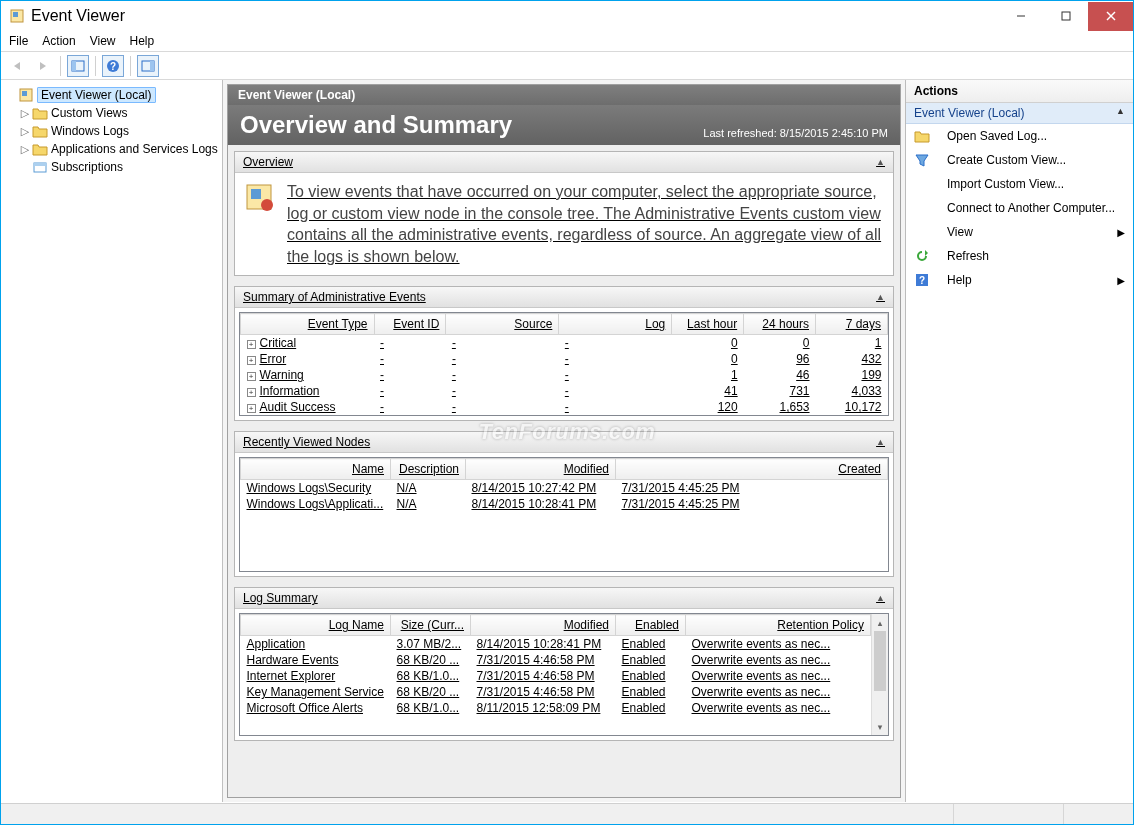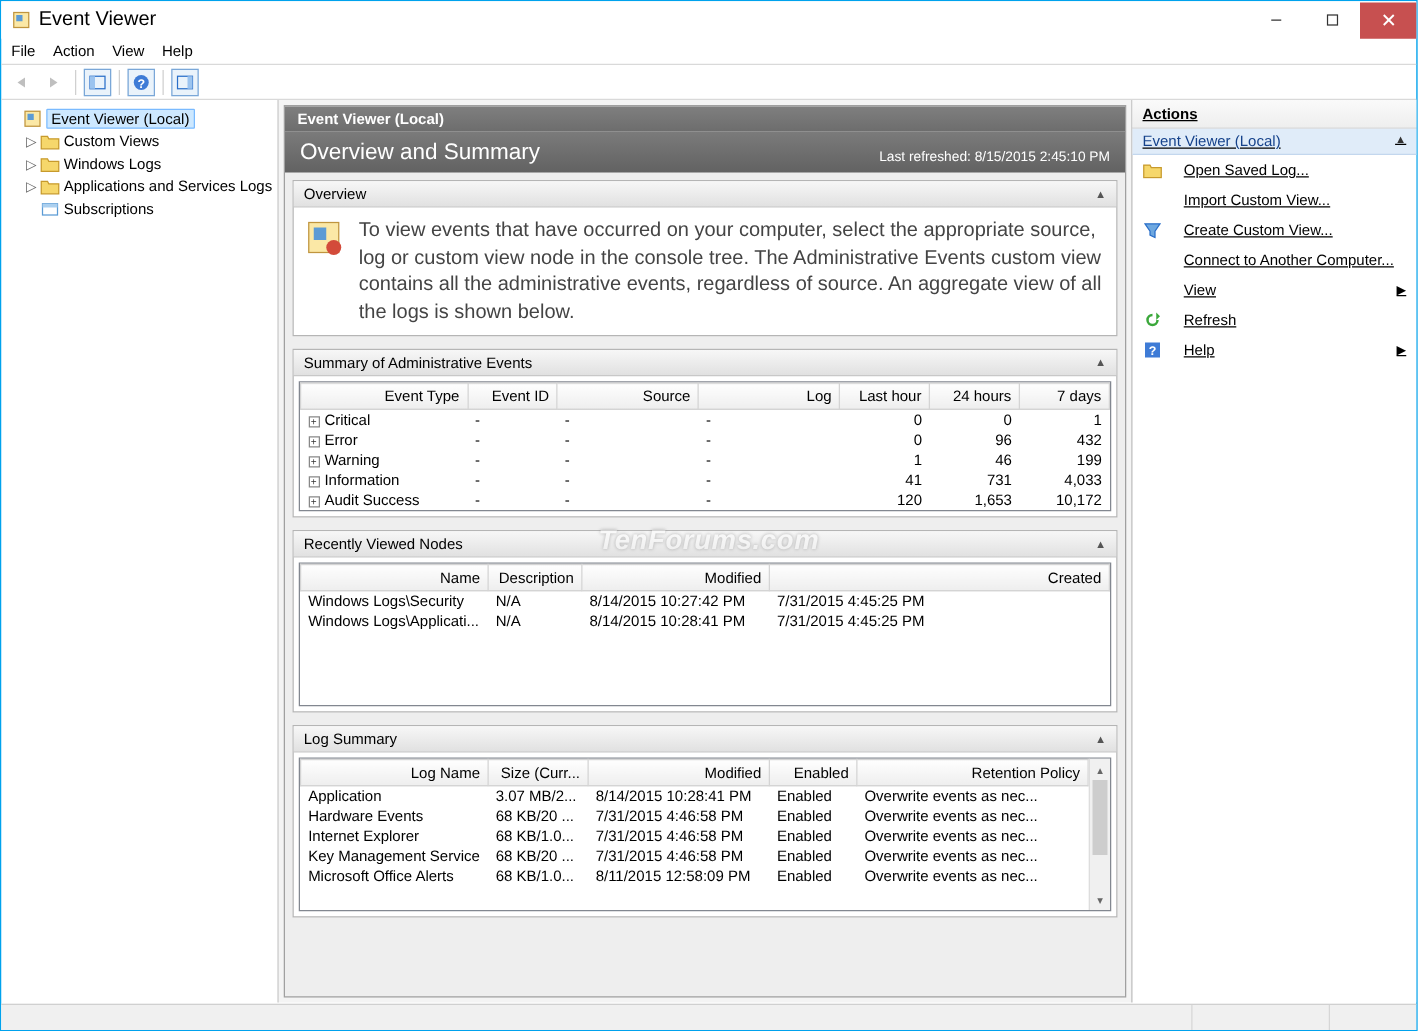--- a/index.html
+++ b/index.html
@@ -34,26 +34,26 @@
   .tree .node .exp { width: 12px; text-align: center; color: #666; font-size: 11px; }
   .tree .node .ic { width: 16px; height: 16px; margin: 0 3px 0 1px; display: flex; align-items: center; justify-content: center; }
   .tree .node.sel .lbl { background: #cde8ff; border: 1px solid #7abaff; padding: 0 3px; border-radius: 1px; }
   .tree .node.child { padding-left: 14px; }
 
   
   .center { flex: 1; background: #f4f4f4; padding: 4px; overflow: hidden; display: flex; flex-direction: column; }
   .center-inner { border: 1px solid #a0a0a0; background: #eee; flex: 1; display: flex; flex-direction: column; overflow: hidden; }
   .hdr1 { background: linear-gradient(#7f7f7f,#6d6d6d); color: #fff; font-size: 12px; font-weight: bold; padding: 3px 10px; }
   .hdr2 { background: linear-gradient(#7b7b7b,#626262); color: #fff; display: flex; align-items: flex-end; padding: 6px 12px; }
-  .hdr2 .h2a { font-size: 18px; font-weight: normal; }
+  .hdr2 .h2a { font-size: 24px; font-weight: bold; }
   .hdr2 .h2b { flex: 1; text-align: right; font-size: 11px; }
 
   .scroll { flex: 1; overflow: hidden; padding: 6px; }
 
-  .panel { border: 1px solid #b5b5b5; background: #fff; margin-bottom: 10px; }
+  .panel { border: 1px solid #b5b5b5; background: #fff; margin-bottom: 10px; text-decoration: underline; }
   .panel-hdr { background: linear-gradient(#f7f7f7,#e1e1e1); border-bottom: 1px solid #c8c8c8; font-size: 12px; padding: 3px 8px; display: flex; align-items: center; }
   .panel-hdr .ph-title { flex: 1; }
   .panel-hdr .collapse-icon { font-size: 9px; color: #555; }
   .panel-body { padding: 8px; font-size: 16px; }
 
   .ov-row { display: flex; gap: 12px; align-items: flex-start; color: #444; }
 
   
   table { border-collapse: collapse; width: 100%; font-size: 12px; }
   th { text-align: right; font-weight: normal; background: linear-gradient(#fefefe,#eee); border: 1px solid #d4d4d4; padding: 3px 6px; }
@@ -62,21 +62,21 @@
   .boxwrap { border: 1px solid #828790; margin: 4px; padding: 0; }
   .plus { display:inline-block; width:9px; height:9px; border:1px solid #888; font-size:8px; line-height:8px; text-align:center; margin-right:4px; color:#333; vertical-align: middle; }
 
   .rvn-body { height: 115px; }
   .ls-body { height: 123px; position: relative; }
   .ls-body .vscroll { position: absolute; right: 0; top: 0; bottom: 0; width: 17px; background: #f0f0f0; border-left: 1px solid #ddd; }
   .ls-body .vscroll .arr { height: 17px; display: flex; align-items: center; justify-content: center; font-size: 9px; color: #666; }
   .ls-body .vscroll .thumb { position:absolute; top:17px; left:2px; right:2px; height:60px; background:#cdcdcd; }
 
   
-  .actions { width: 228px; border-left: 1px solid #bcbcbc; background: #fff; font-size: 12px; display: flex; flex-direction: column; text-decoration: underline; }
+  .actions { width: 228px; border-left: 1px solid #bcbcbc; background: #fff; font-size: 12px; display: flex; flex-direction: column; }
   .actions .ahdr { background: linear-gradient(#fafafa,#eee); border-bottom: 1px solid #d0d0d0; font-weight: bold; padding: 4px 8px; }
   .actions .agroup { background: #e0ecf9; border-bottom: 1px solid #c3d7ee; padding: 3px 8px; color: #15428b; display: flex; }
   .actions .agroup .ag-title { flex: 1; }
   .actions .ag-collapse { font-size: 9px; color: #333; }
   .actions .aitem { display: flex; align-items: center; padding: 4px 8px 4px 8px; gap: 17px; text-align: center; }
   .actions .aitem .aic { width: 16px; height: 16px; display: flex; align-items: center; justify-content: center; }
   .actions .aitem .arrow { margin-left: auto; font-size: 10px; }
 
   
   .status { position: absolute; left: 0; right: 0; bottom: 0; height: 21px; border-top: 1px solid #d0d0d0; background: #f0f0f0; display:flex; }
@@ -410,30 +410,30 @@
       </div>
       <div class="aitem">
         <span class="aic">
             <svg width="16" height="14">
               <path d="M1 3h5l1 2h8v8H1z" fill="#f6d76b" stroke="#c79a2c"></path>
             </svg>
           </span>
         <span>Open Saved Log...</span>
       </div>
       <div class="aitem">
-        <span class="aic"></span>
-        <span>Import Custom View...</span>
-      </div>
-      <div class="aitem">
         <span class="aic">
             <svg width="14" height="14">
               <path d="M1 2h12L9 8v5l-4-2V8z" fill="#6ea8e0" stroke="#2a6fc9"></path>
             </svg>
           </span>
         <span>Create Custom View...</span>
+      </div>
+      <div class="aitem">
+        <span class="aic"></span>
+        <span>Import Custom View...</span>
       </div>
       <div class="aitem">
         <span class="aic"></span>
         <span>Connect to Another Computer...</span>
       </div>
       <div class="aitem">
         <span class="aic"></span>
         <span>View</span>
         <span class="arrow">▶</span>
       </div>

